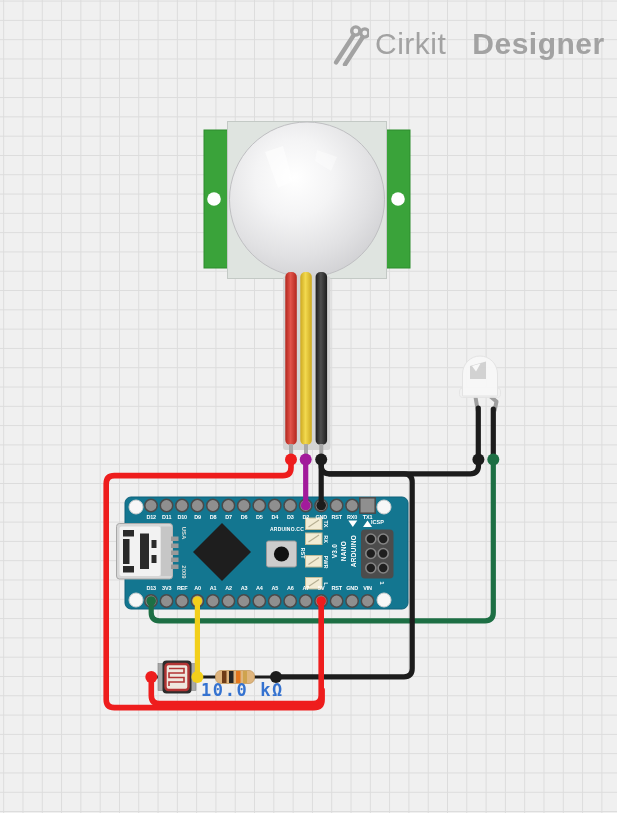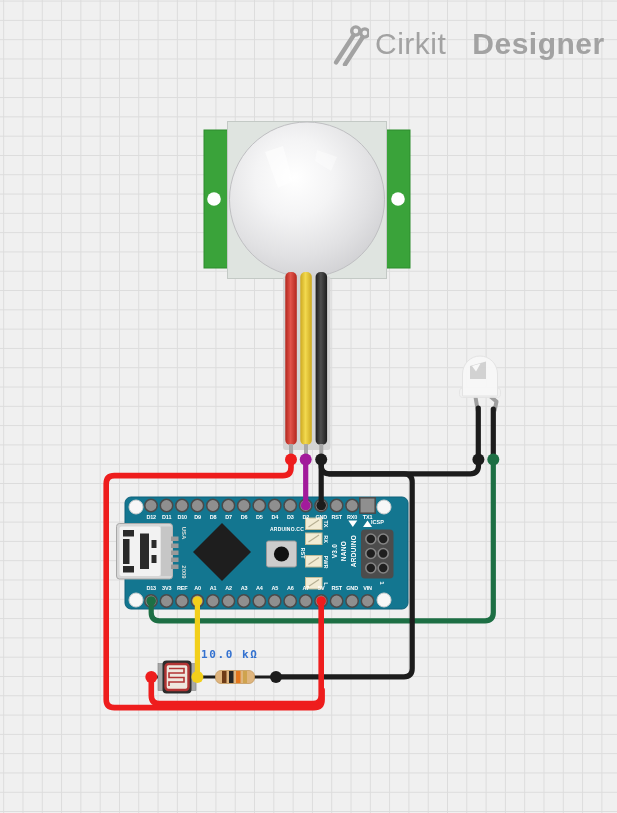--- a/index.html
+++ b/index.html
@@ -29,23 +29,23 @@
   .silk{position:absolute;color:#fff;white-space:nowrap;font-family:"Liberation Sans",sans-serif;
         font-weight:bold;transform:translate(-50%,-50%);}
   .r90{transform:translate(-50%,-50%) rotate(90deg);}
   .rm90{transform:translate(-50%,-50%) rotate(-90deg);}
   .usbtxt{color:#d5dcd8;font-size:6px;}
   .f5{font-size:5px;letter-spacing:.2px;}
   .f55{font-size:5.5px;}
   .f6{font-size:6px;}
   .f65{font-size:6.5px;letter-spacing:.3px;}
   
-  .rvalue{position:absolute;left:201px;top:648px;color:#3472d0;
+  .rvalue{position:absolute;left:201px;top:680px;color:#3472d0;
           font-family:"DejaVu Sans Mono",monospace;font-weight:bold;
-          font-size:11px;letter-spacing:1.6px;}
+          font-size:17px;letter-spacing:1.6px;}
 </style>
 </head>
 <body>
 
 <div class="stage">
 
 <svg width="617" height="813" viewBox="0 0 617 813">
   <defs>
     <radialGradient id="domeG" cx="42%" cy="36%" r="72%">
       <stop offset="0%" stop-color="#ffffff"></stop>

